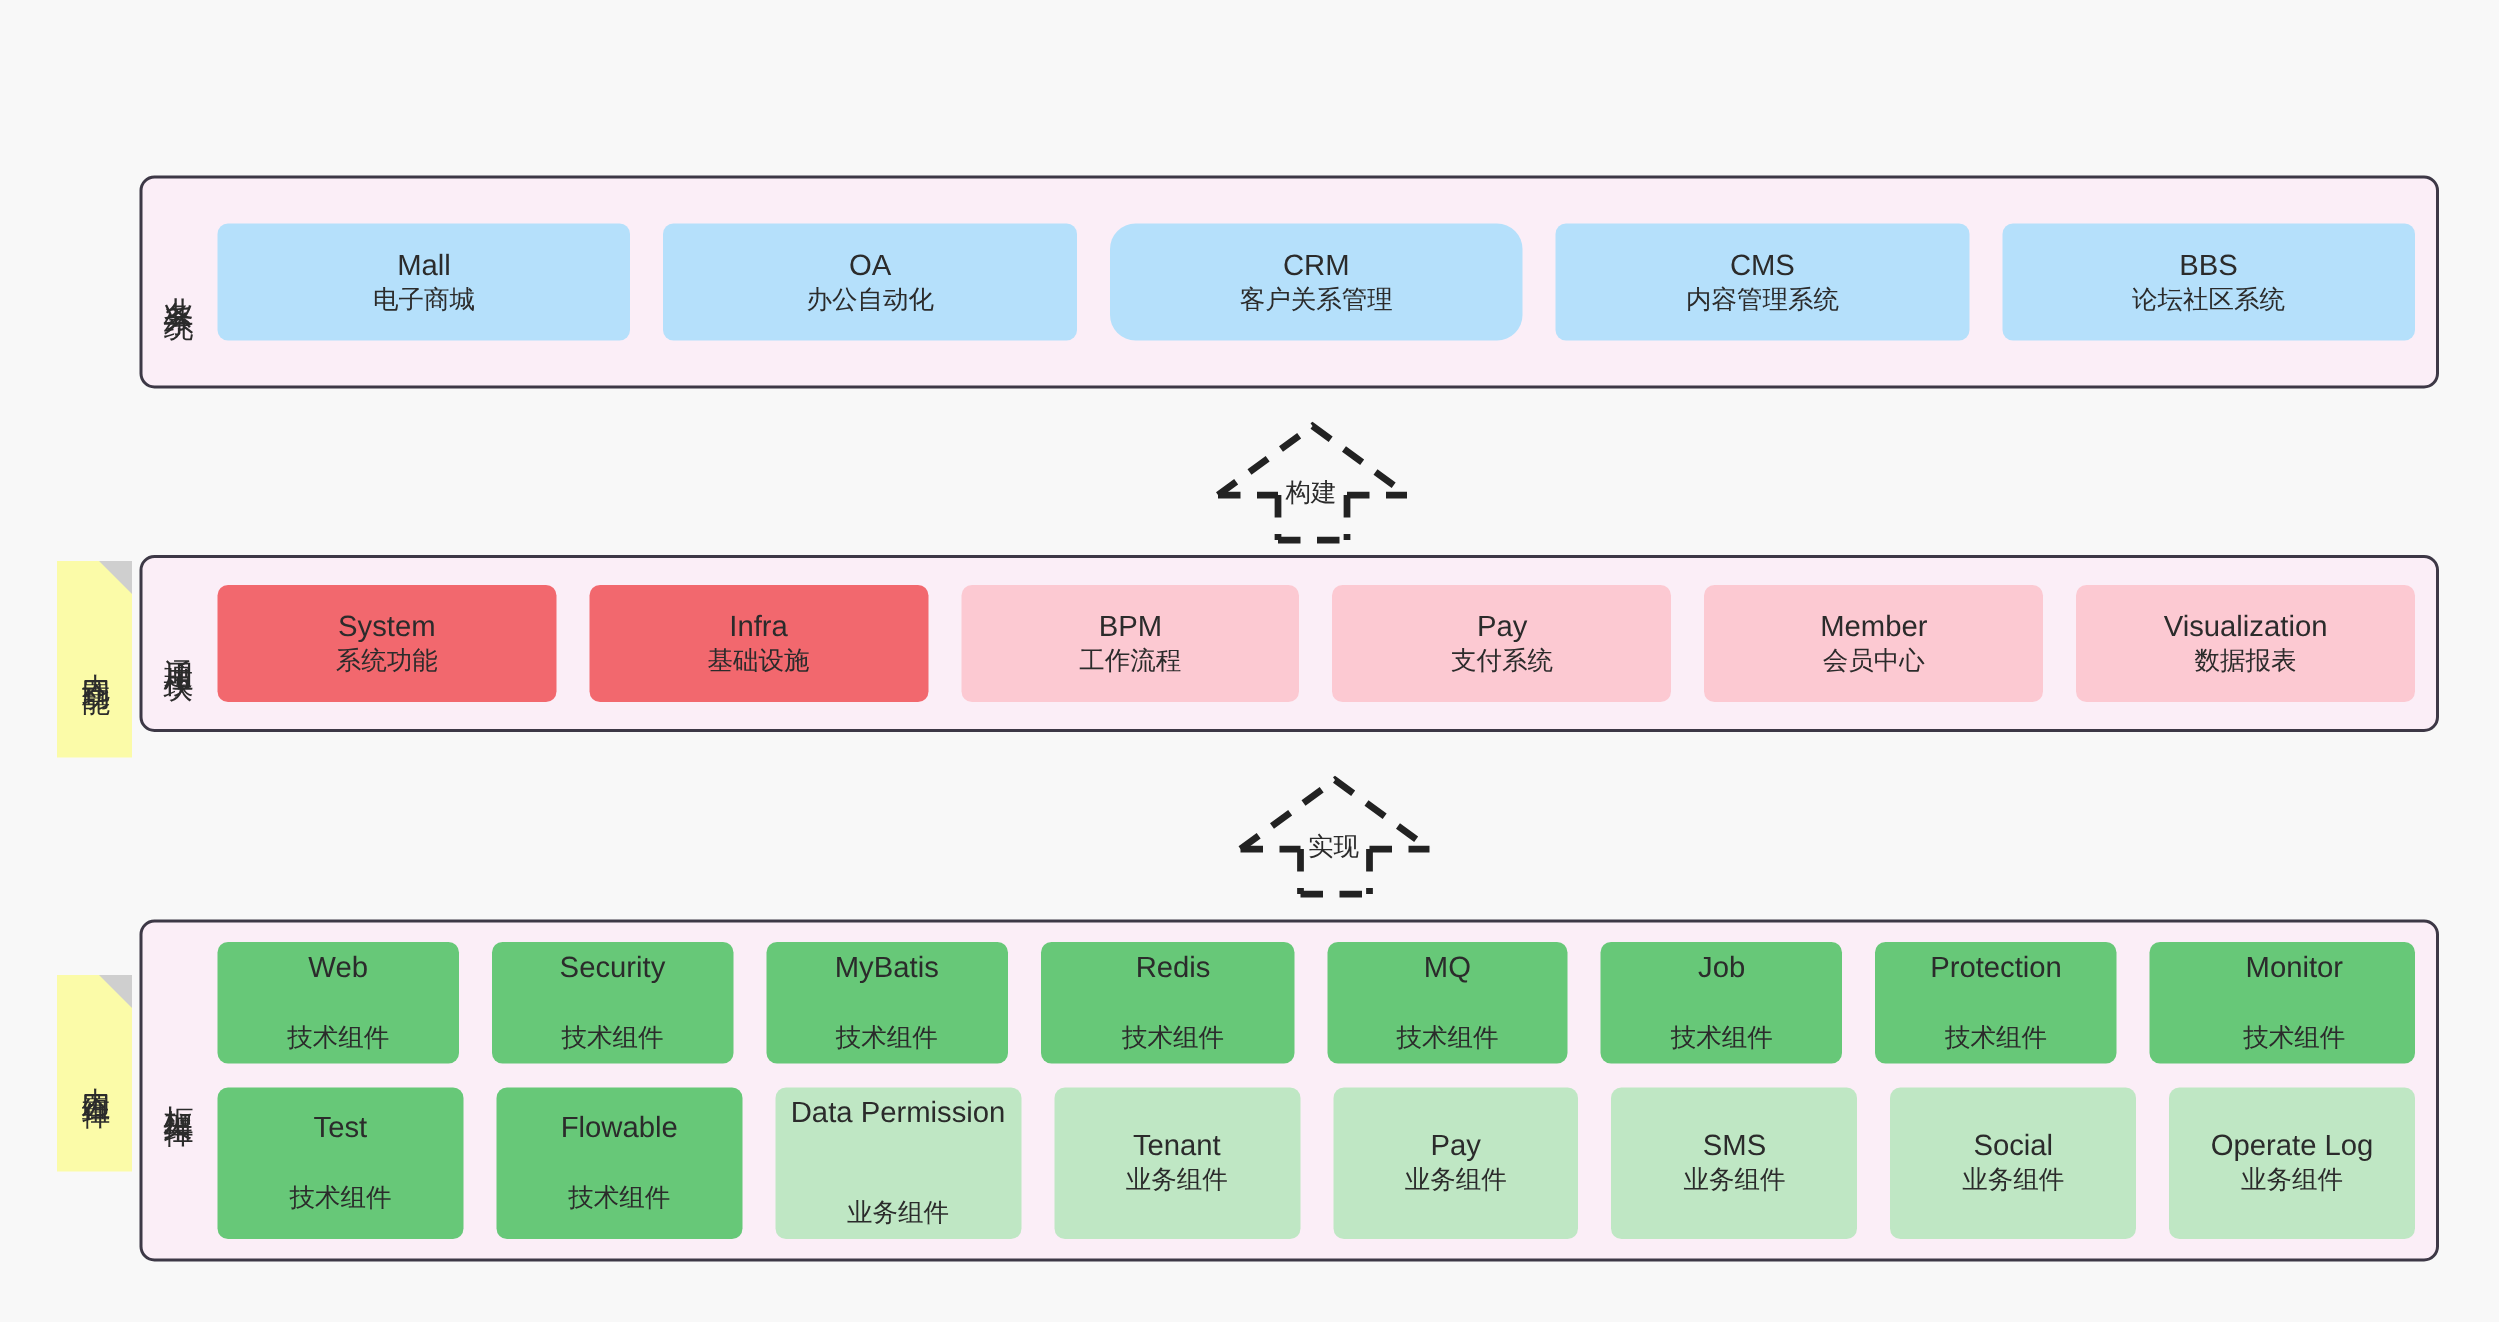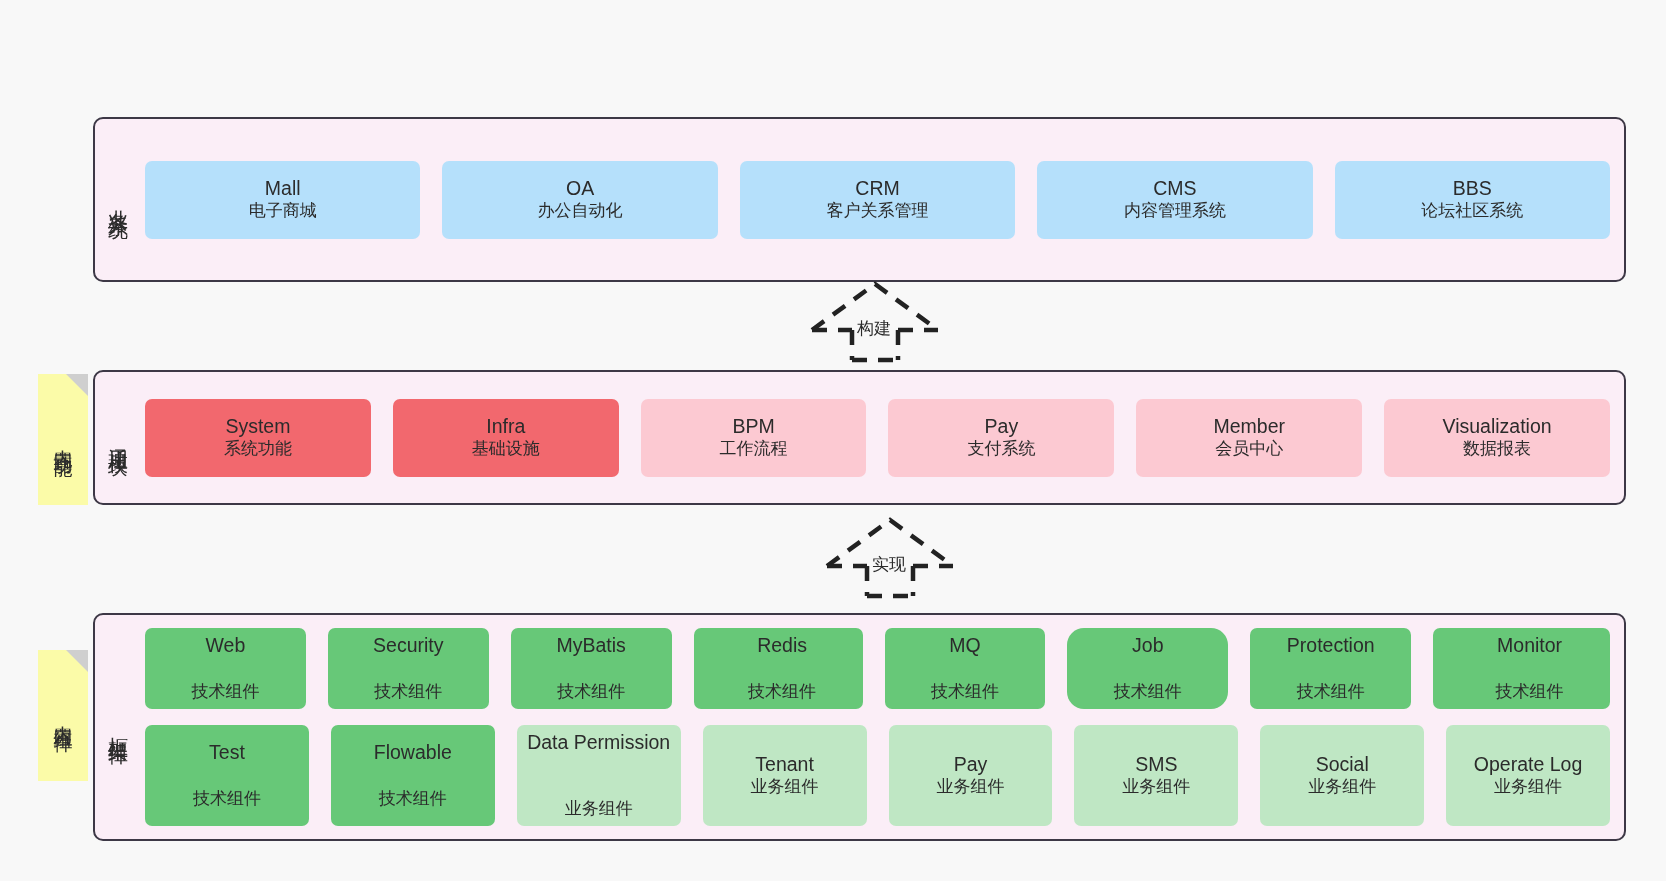--- a/index.html
+++ b/index.html
@@ -108,33 +108,33 @@
     background: transparent;
     white-space: nowrap;
     user-select: none;
   }
 </style>
 </head>
 <body>
 
 <div id="canvas">
 
-  <div class="layer" id="layer-business" style="left:93px; top:117px; width:1533px; height:165px;">
+  <div class="layer" id="layer-business" style="left:93px; top:117px; width:1533px; height:142px;">
     <div class="layer-title">业务系统</div>
     <div class="layer-body">
       <div class="row" id="row-business">
           <div class="card c-blue" style="min-height: 78px;">
             <div class="t1">Mall</div>
             <div class="t2">电子商城</div>
           </div>
           <div class="card c-blue" style="min-height: 78px;">
             <div class="t1">OA</div>
             <div class="t2">办公自动化</div>
           </div>
-          <div class="card c-blue" style="min-height: 78px;">
+          <div class="card c-blue" style="min-height: 78px; border-radius: 17px;">
             <div class="t1">CRM</div>
             <div class="t2">客户关系管理</div>
           </div>
           <div class="card c-blue" style="min-height: 78px;">
             <div class="t1">CMS</div>
             <div class="t2">内容管理系统</div>
           </div>
           <div class="card c-blue" style="min-height: 78px;">
             <div class="t1">BBS</div>
             <div class="t2">论坛社区系统</div>
@@ -148,21 +148,21 @@
       <polyline points="12,58 75,12 138,58" fill="none" stroke="#222222" stroke-width="4.5" stroke-dasharray="15,11" stroke-linecap="butt"></polyline>
       <polyline points="12,58 52,58" fill="none" stroke="#222222" stroke-width="4.5" stroke-dasharray="15,11"></polyline>
       <polyline points="98,58 138,58" fill="none" stroke="#222222" stroke-width="4.5" stroke-dasharray="15,11"></polyline>
       <polyline points="52,58 52,88" fill="none" stroke="#222222" stroke-width="4.5" stroke-dasharray="15,11"></polyline>
       <polyline points="98,58 98,88" fill="none" stroke="#222222" stroke-width="4.5" stroke-dasharray="15,11"></polyline>
       <polyline points="52,88 98,88" fill="none" stroke="#222222" stroke-width="4.5" stroke-dasharray="15,11"></polyline>
     </svg>
     <div class="arrow-label" style="left:57px; top:45px;">构建</div>
   </div>
 
-  <div class="layer" id="layer-module" style="left:93px; top:370px; width:1533px; height:135px;">
+  <div class="layer" id="layer-module" style="left:93px; top:370px; width:1533px; height:118px;">
     <div class="layer-title">通用模块</div>
     <div class="layer-body">
       <div class="row" id="row-module">
           <div class="card c-red" style="min-height: 78px;">
             <div class="t1">System</div>
             <div class="t2">系统功能</div>
           </div>
           <div class="card c-red" style="min-height: 78px;">
             <div class="t1">Infra</div>
             <div class="t2">基础设施</div>
@@ -221,21 +221,21 @@
             <div class="t2">技术组件</div>
           </div>
           <div class="card c-green" style="min-height: 78px; padding-left: 12px;">
             <div class="t1">Redis</div>
             <div class="t2">技术组件</div>
           </div>
           <div class="card c-green" style="min-height: 78px;">
             <div class="t1">MQ</div>
             <div class="t2">技术组件</div>
           </div>
-          <div class="card c-green" style="min-height: 78px; border-radius: 17px;">
+          <div class="card c-green" style="min-height: 78px;">
             <div class="t1">Job</div>
             <div class="t2">技术组件</div>
           </div>
           <div class="card c-green" style="min-height: 78px;">
             <div class="t1">Protection</div>
             <div class="t2">技术组件</div>
           </div>
           <div class="card c-green" style="min-height: 78px; padding-left: 20px;">
             <div class="t1">Monitor</div>
             <div class="t2">技术组件</div>

